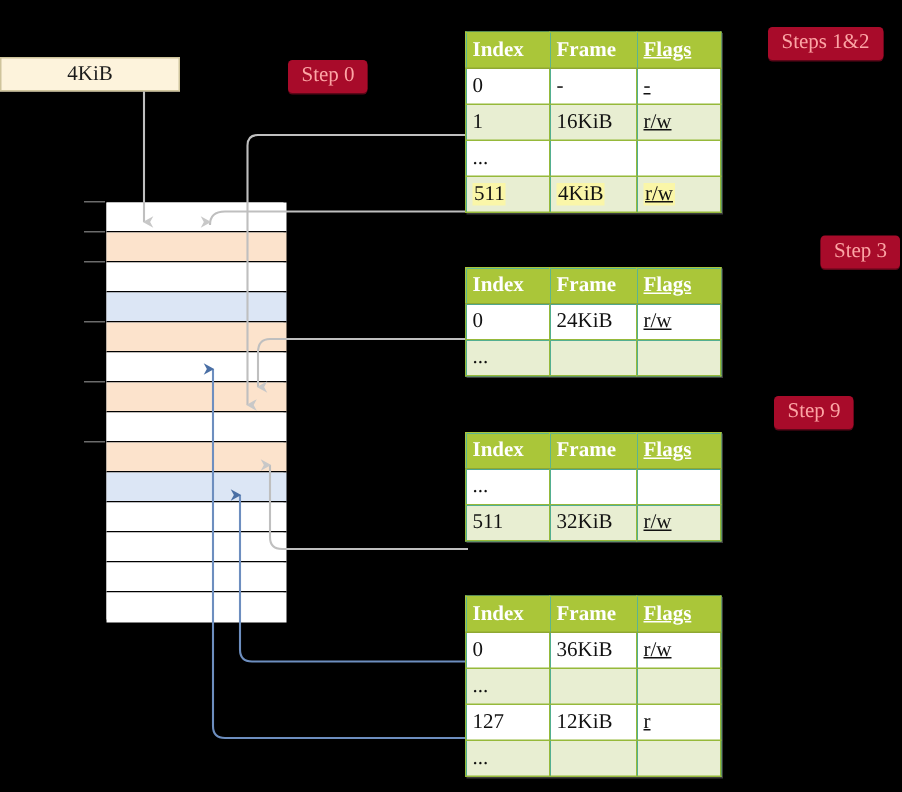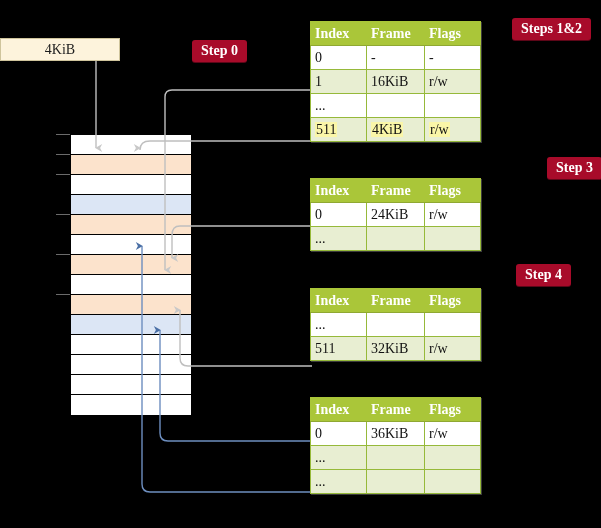--- a/index.html
+++ b/index.html
@@ -18,29 +18,28 @@
     position: absolute;
     left: 0; top: 0;
     width: 601px;
     height: 528px;
   }
 
   
   .step-badge {
     position: absolute;
     background: #a80b2a;
-    color: #ffffff;
+    color: #fca5a5;
     font-family: "Liberation Serif", "DejaVu Serif", serif;
     font-size: 14px;
     line-height: 19px;
     padding: 1px 9px 2px 9px;
     border-radius: 3px;
     white-space: nowrap;
     box-shadow: 0 1px 0 #5d0618;
-    font-weight: bold;
   }
 
   
   #vaddr-box {
     position: absolute;
     left: 0px;
     top: 38px;
     width: 120px;
     height: 23px;
     background: #fdf3dc;
@@ -114,21 +113,21 @@
     border-bottom: 1px solid #8fa832;
   }
   .ptable tr.odd td  { background: #ffffff; }
   .ptable tr.even td { background: #e8eed2; }
   .ptable td.hl, .ptable tr.hlrow td { background: #faf6a8; }
   .ptable tr.hlrow td { background: #e8eed2; }
   .ptable tr.hlrow td span.mark { background: #fcf7a4; padding: 0 1px; }
 
   .col-index { width: 56px; }
   .col-frame { width: 58px; }
-  .col-flags { width: 56px; }
+  .col-flags { width: 56px; text-decoration: underline; }
 
   
   #wires {
     position: absolute;
     left: 0; top: 0;
     width: 601px;
     height: 528px;
     pointer-events: none;
   }
 </style>
@@ -137,21 +136,21 @@
 
 <div id="stage">
 
   <div id="vaddr-box">
     <span>4KiB</span>
   </div>
 
   <div class="step-badge" style="left:192px; top:40px;">Step 0</div>
   <div class="step-badge" style="left:512px; top:18px;">Steps 1&amp;2</div>
   <div class="step-badge" style="left:547px; top:157px;">Step 3</div>
-  <div class="step-badge" style="left:516px; top:264px;">Step 4</div>
+  <div class="step-badge" style="left:516px; top:264px;">Step 9</div>
 
   <div id="memcol">
       <div class="memrow plain" style="top: 0px;"></div>
       <div class="memrow peach" style="top: 20px;"></div>
       <div class="memrow plain" style="top: 40px;"></div>
       <div class="memrow blue" style="top: 60px;"></div>
       <div class="memrow peach" style="top: 80px;"></div>
       <div class="memrow plain" style="top: 100px;"></div>
       <div class="memrow peach" style="top: 120px;"></div>
       <div class="memrow plain" style="top: 140px;"></div>
@@ -273,20 +272,25 @@
         <tr class="odd">
           <td class="col-index">0</td>
           <td class="col-frame">36KiB</td>
           <td class="col-flags">r/w</td>
         </tr>
         <tr class="even">
           <td class="col-index">...</td>
           <td class="col-frame"></td>
           <td class="col-flags"></td>
         </tr>
+        <tr class="odd">
+          <td class="col-index">127</td>
+          <td class="col-frame">12KiB</td>
+          <td class="col-flags">r</td>
+        </tr>
         <tr class="even">
           <td class="col-index">...</td>
           <td class="col-frame"></td>
           <td class="col-flags"></td>
         </tr>
       </tbody>
     </table>
 
 <div class="tick" style="position: absolute; left: 56px; top: 134px;"></div>
     <div class="tick" style="position: absolute; left: 56px; top: 154px;"></div>

